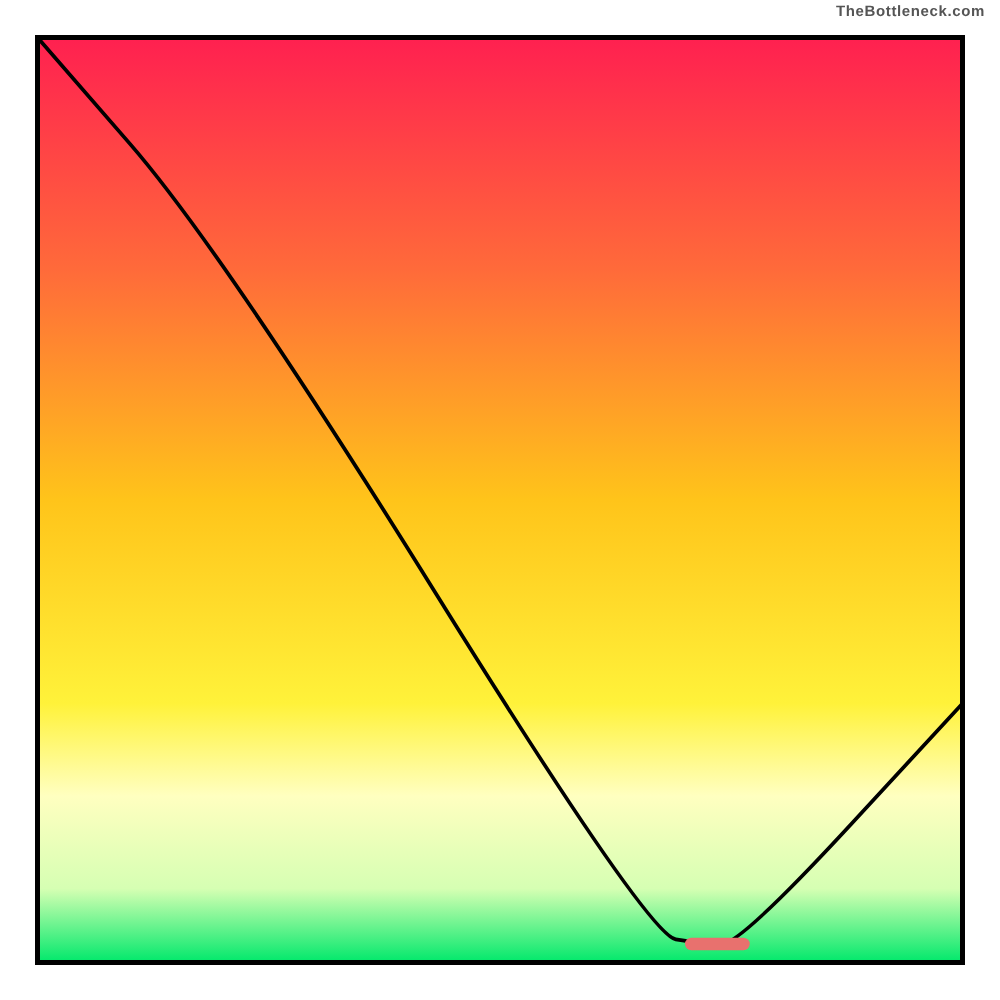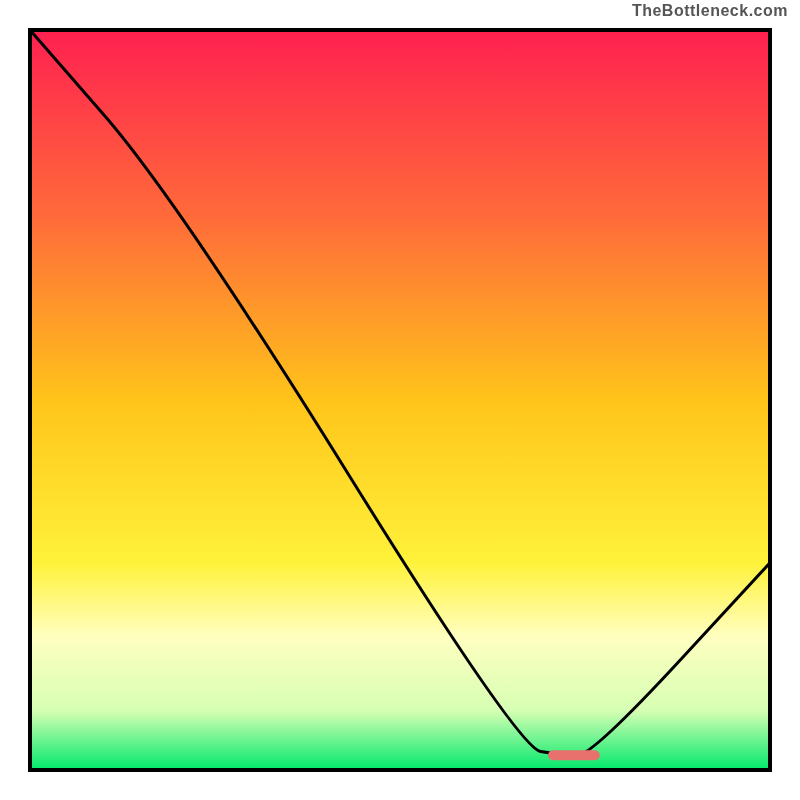--- a/index.html
+++ b/index.html
@@ -14,21 +14,21 @@
     width: 800px;
     height: 800px;
     position: relative;
     box-sizing: border-box;
   }
   .watermark {
     position: absolute;
     top: 2px;
     right: 12px;
     color: #555;
-    font-size: 16px;
+    font-size: 12px;
     font-weight: 600;
     letter-spacing: 0.5px;
   }
   svg {
     display: block;
   }
 </style>
 </head>
 <body>
 

